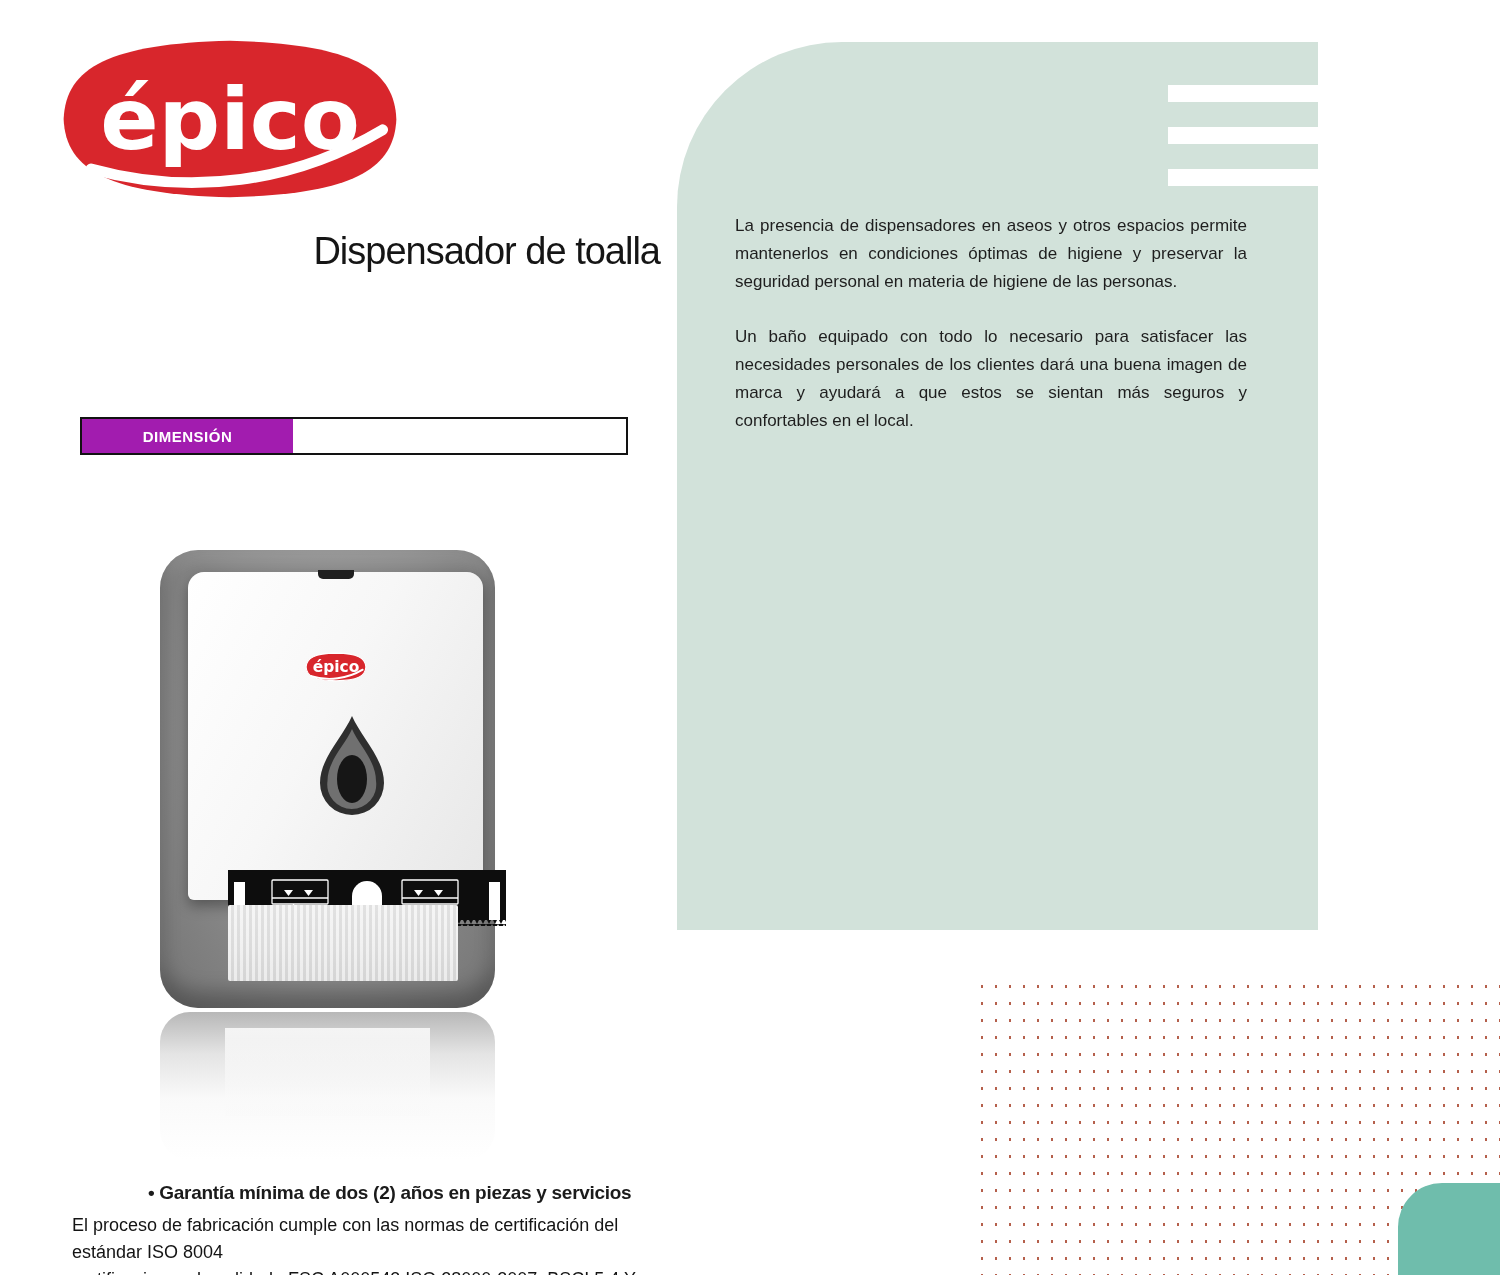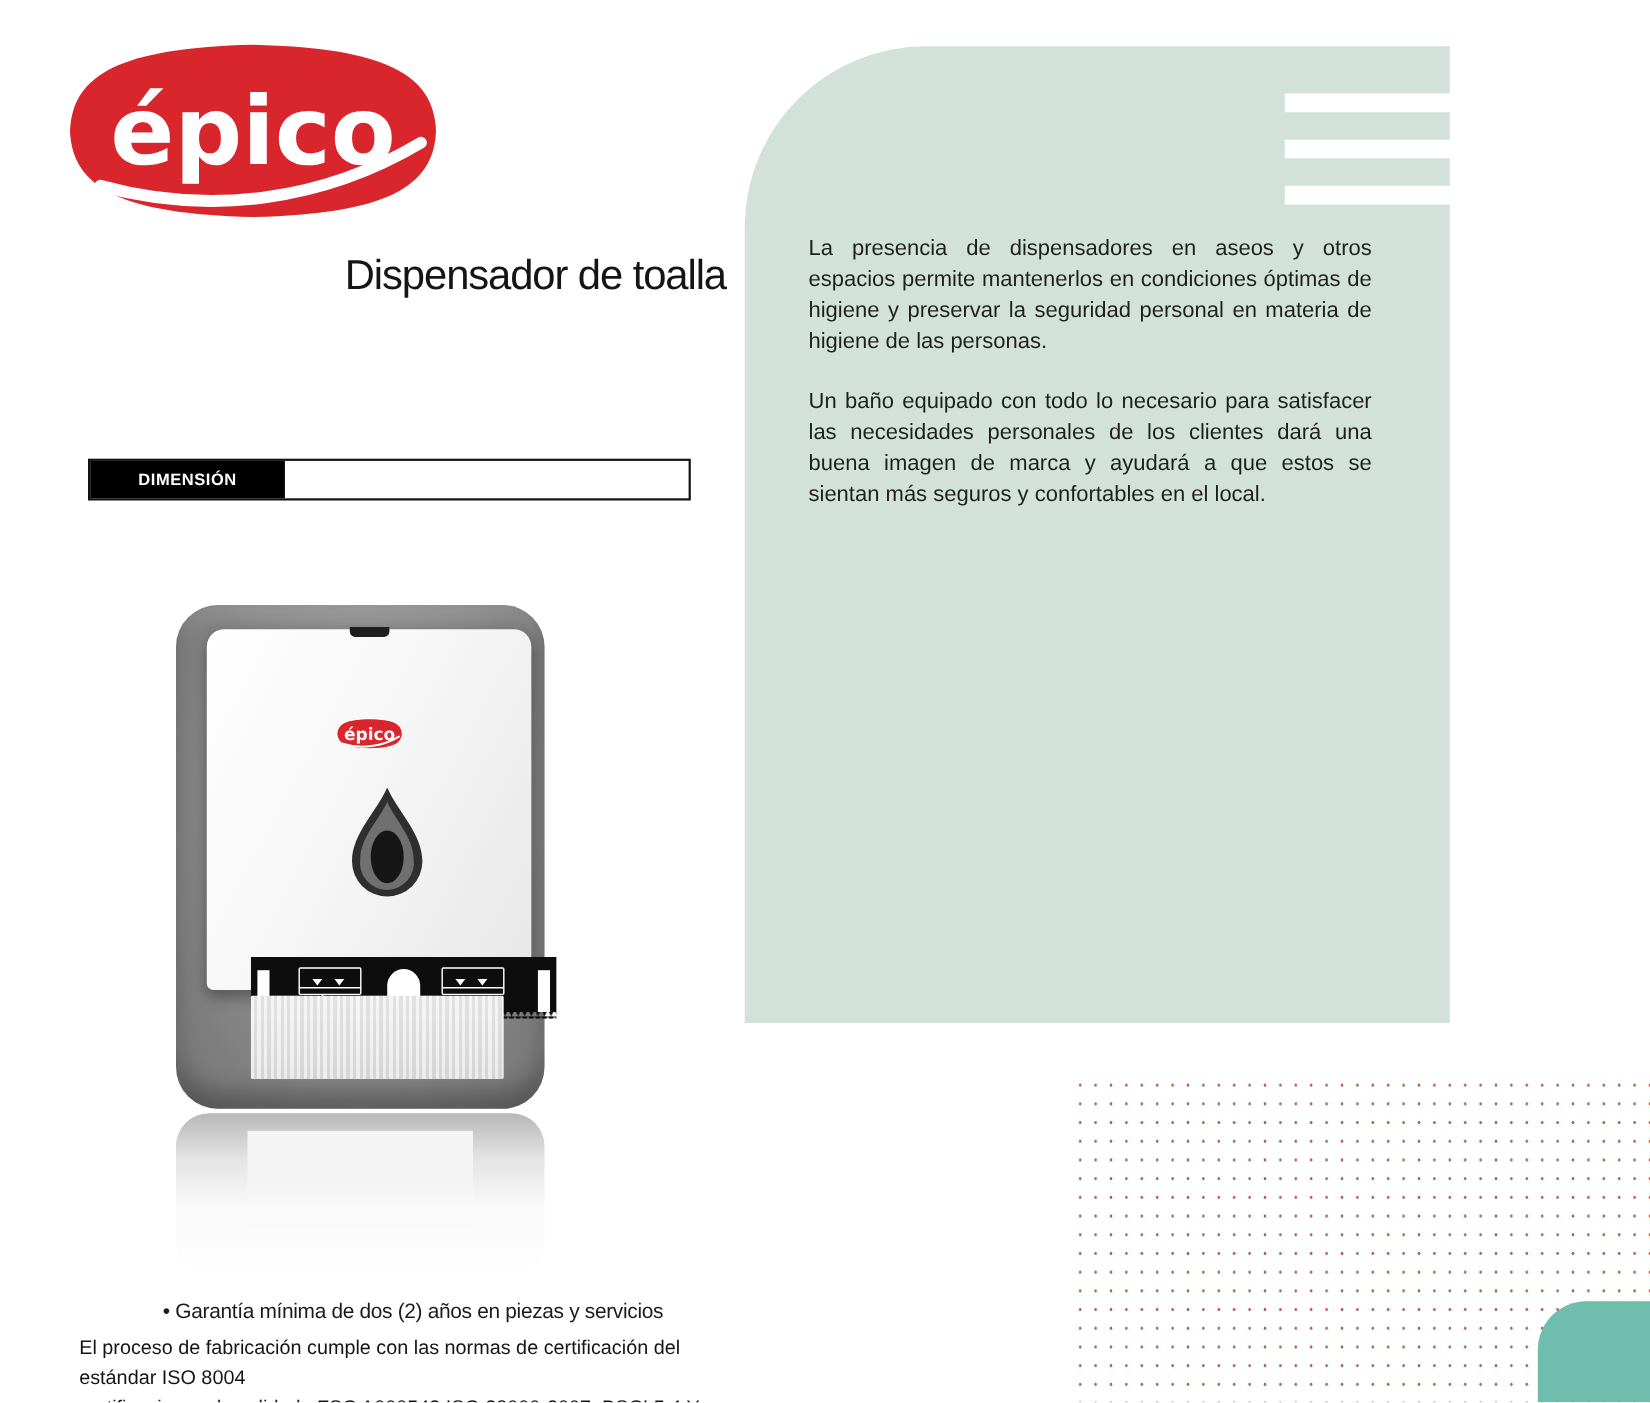--- a/index.html
+++ b/index.html
@@ -18,38 +18,38 @@
     text-align:right; font-weight:normal; font-size:38px; line-height:46px;
     color:#151515; letter-spacing:-1px;
   }
 
   
   .dim-bar {
     position:absolute; left:80px; top:417px; width:548px; height:38px;
     border:2px solid #121212; display:flex; background:#fff;
   }
   .dim-label {
-    width:177px; background:#000000; color:#fff; font-weight:bold;
+    width:211px; background:#a21caf; color:#fff; font-weight:bold;
     font-size:15px; letter-spacing:.5px; display:flex; align-items:center; justify-content:center;
   }
   .dim-value {
     flex:1; display:flex; align-items:center; justify-content:center;
     font-size:16px; color:#1c1c1c;
   }
 
   
   .mint-panel {
     position:absolute; left:677px; top:42px; width:641px; height:888px;
     background:#d2e2da; border-top-left-radius:165px;
   }
   .stripe { position:absolute; left:1168px; width:162px; height:17px; background:#ffffff; }
   .stripe-1 { top:85px; } .stripe-2 { top:127px; } .stripe-3 { top:169px; }
 
   .desc { position:absolute; left:735px; top:212px; width:512px; color:#1e1e1e;
-          font-size:20px; line-height:28px; }
+          font-size:17px; line-height:28px; }
   .desc p { margin-bottom:27px; }
   .desc p.just { text-align:justify; }
 
   
   .product-card {
     position:absolute; left:160px; top:550px; width:335px; height:458px;
     border-radius:38px;
     background:radial-gradient(ellipse at 50% 38%, #9d9d9d 0%, #8a8a8a 55%, #747474 100%);
     box-shadow: inset 0 -16px 20px rgba(0,0,0,.28), inset 0 10px 14px rgba(255,255,255,.10);
   }
@@ -82,21 +82,21 @@
     background:linear-gradient(180deg, rgba(125,125,125,.55) 0%, rgba(170,170,170,.32) 28%,
                rgba(220,220,220,.16) 58%, rgba(255,255,255,0) 100%);
   }
   .reflection-towel {
     position:absolute; left:65px; top:16px; width:205px; height:88px;
     background:linear-gradient(180deg, rgba(252,252,252,.85), rgba(248,248,248,.25));
   }
 
   
   .warranty {
-    position:absolute; left:148px; top:1182px; font-weight:normal; font-size:19px;
+    position:absolute; left:148px; top:1182px; font-weight:bold; font-size:19px;
     letter-spacing:-.3px; color:#1b1b1b;
   }
   .footnote {
     position:absolute; left:72px; top:1212px; width:610px;
     font-size:18px; line-height:27px; color:#141414;
   }
 
   
   .dots {
     position:absolute; left:975px; top:978px; width:525px; height:297px;

